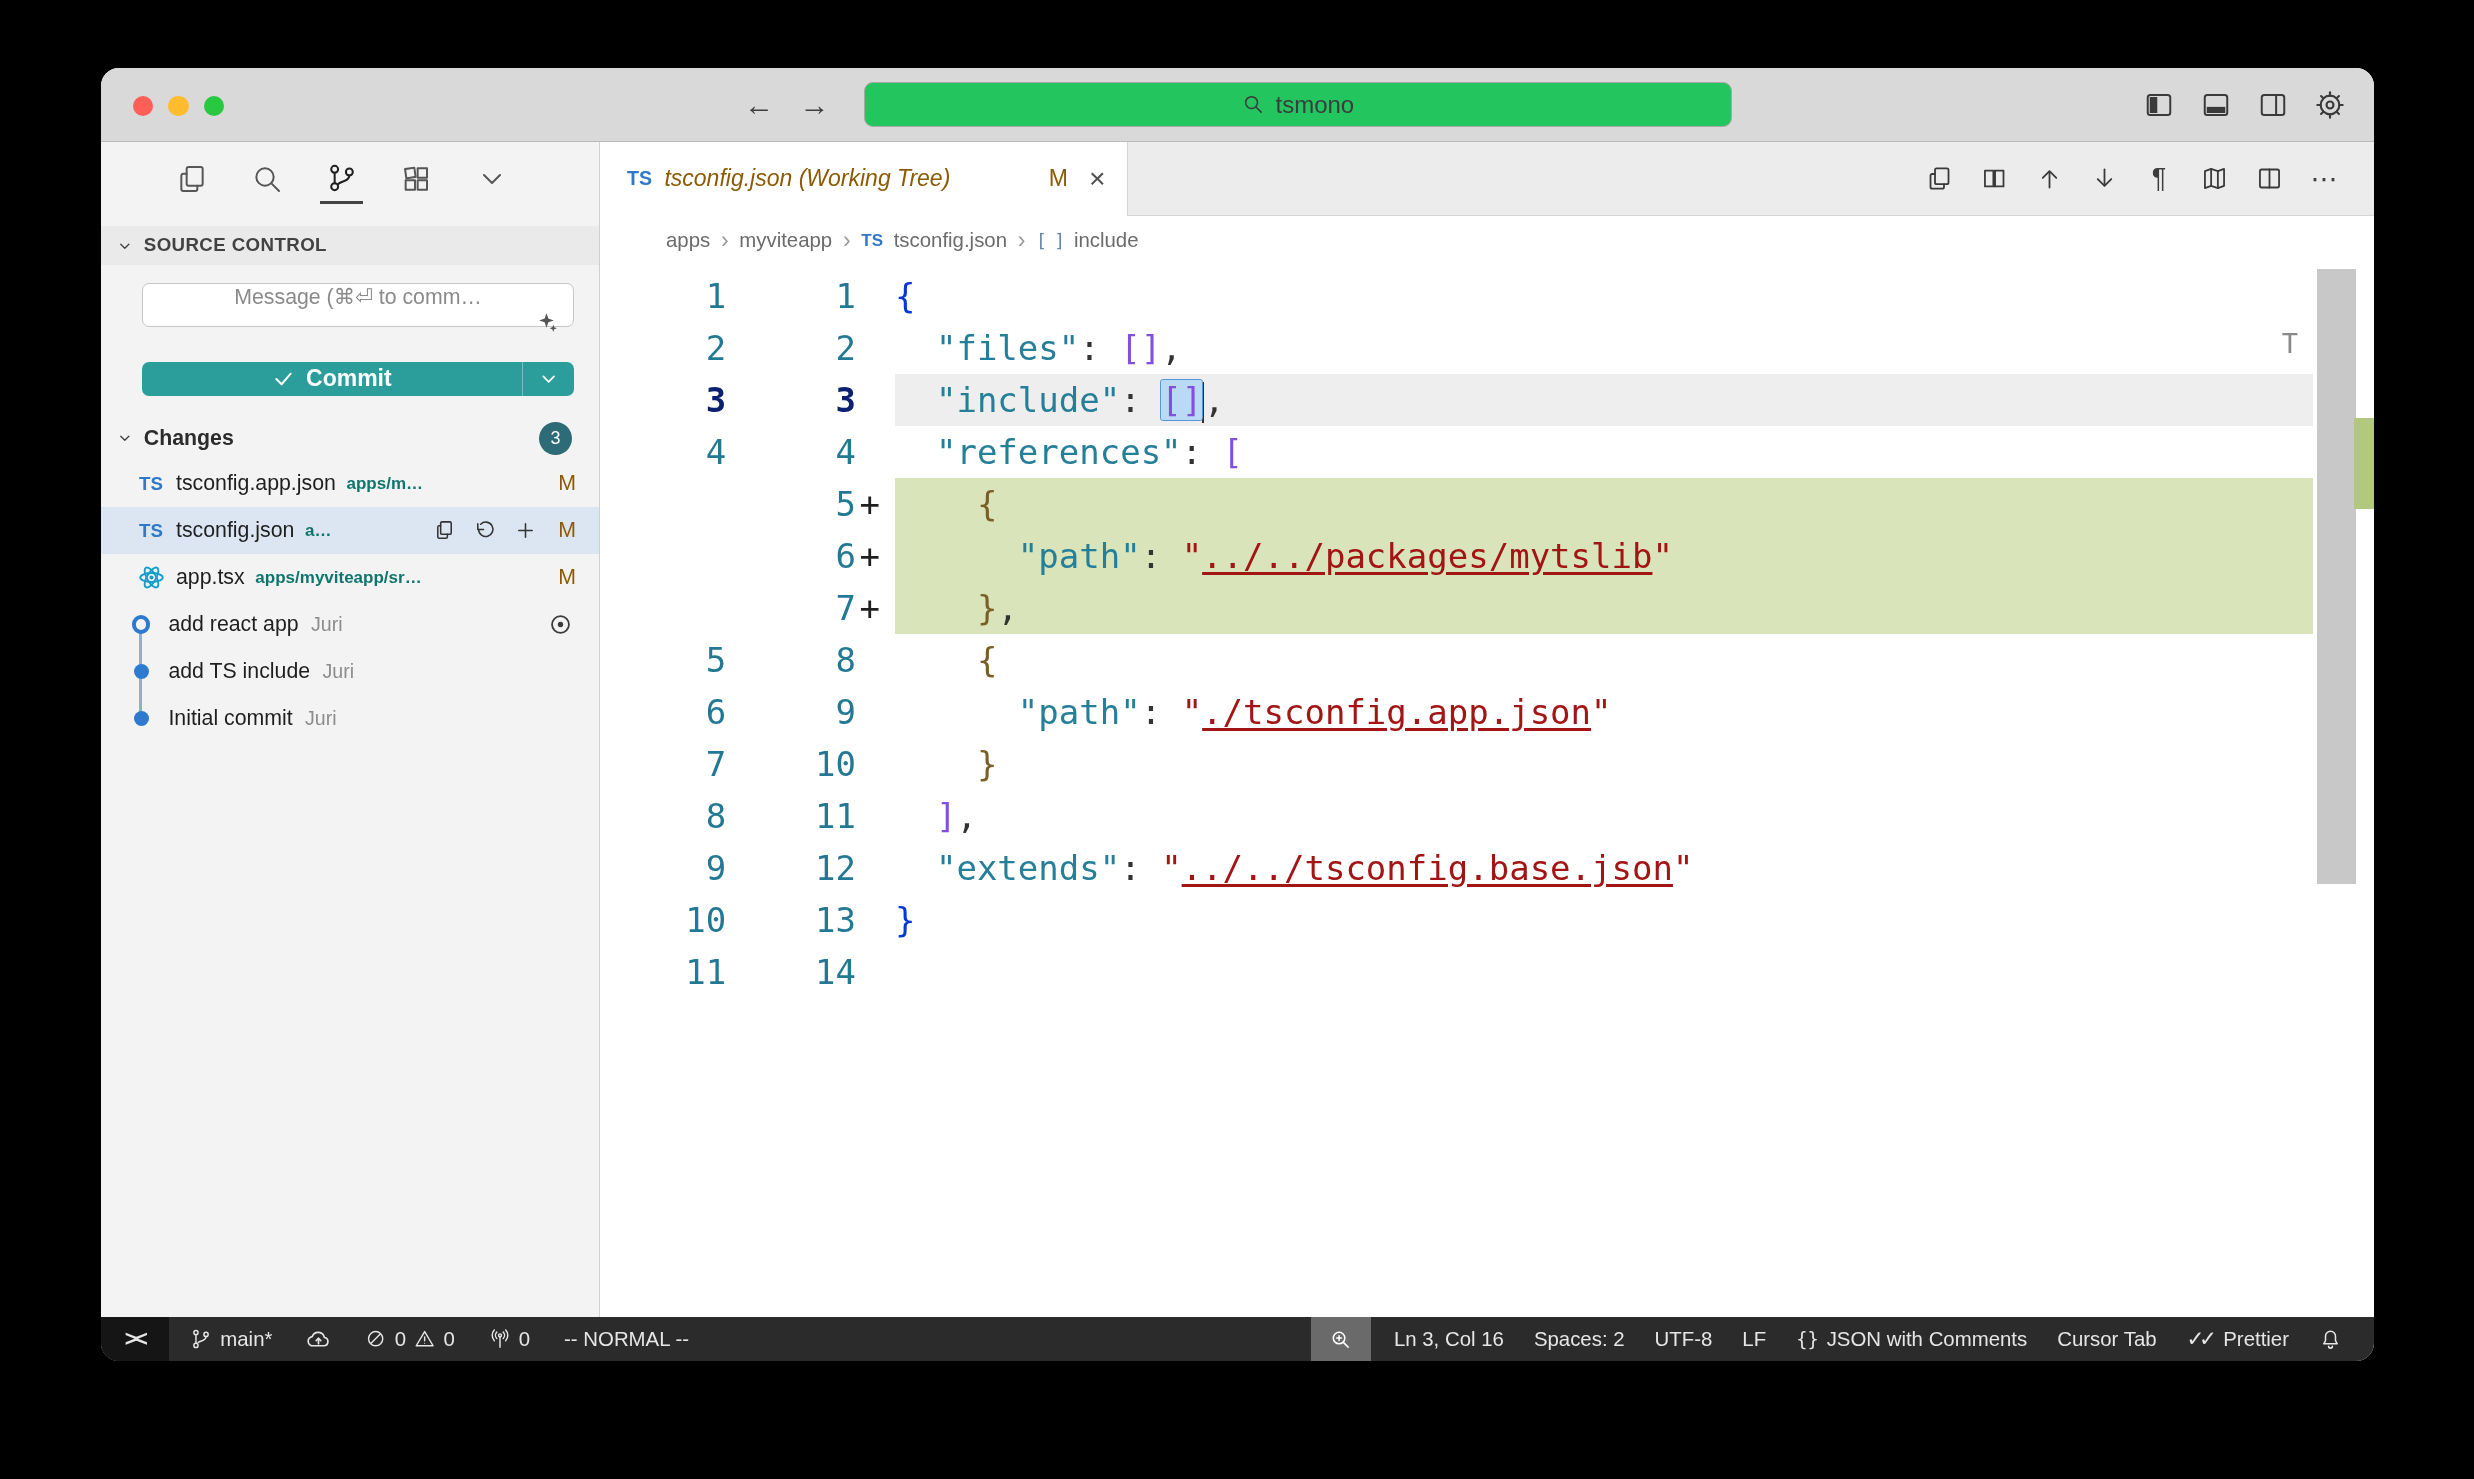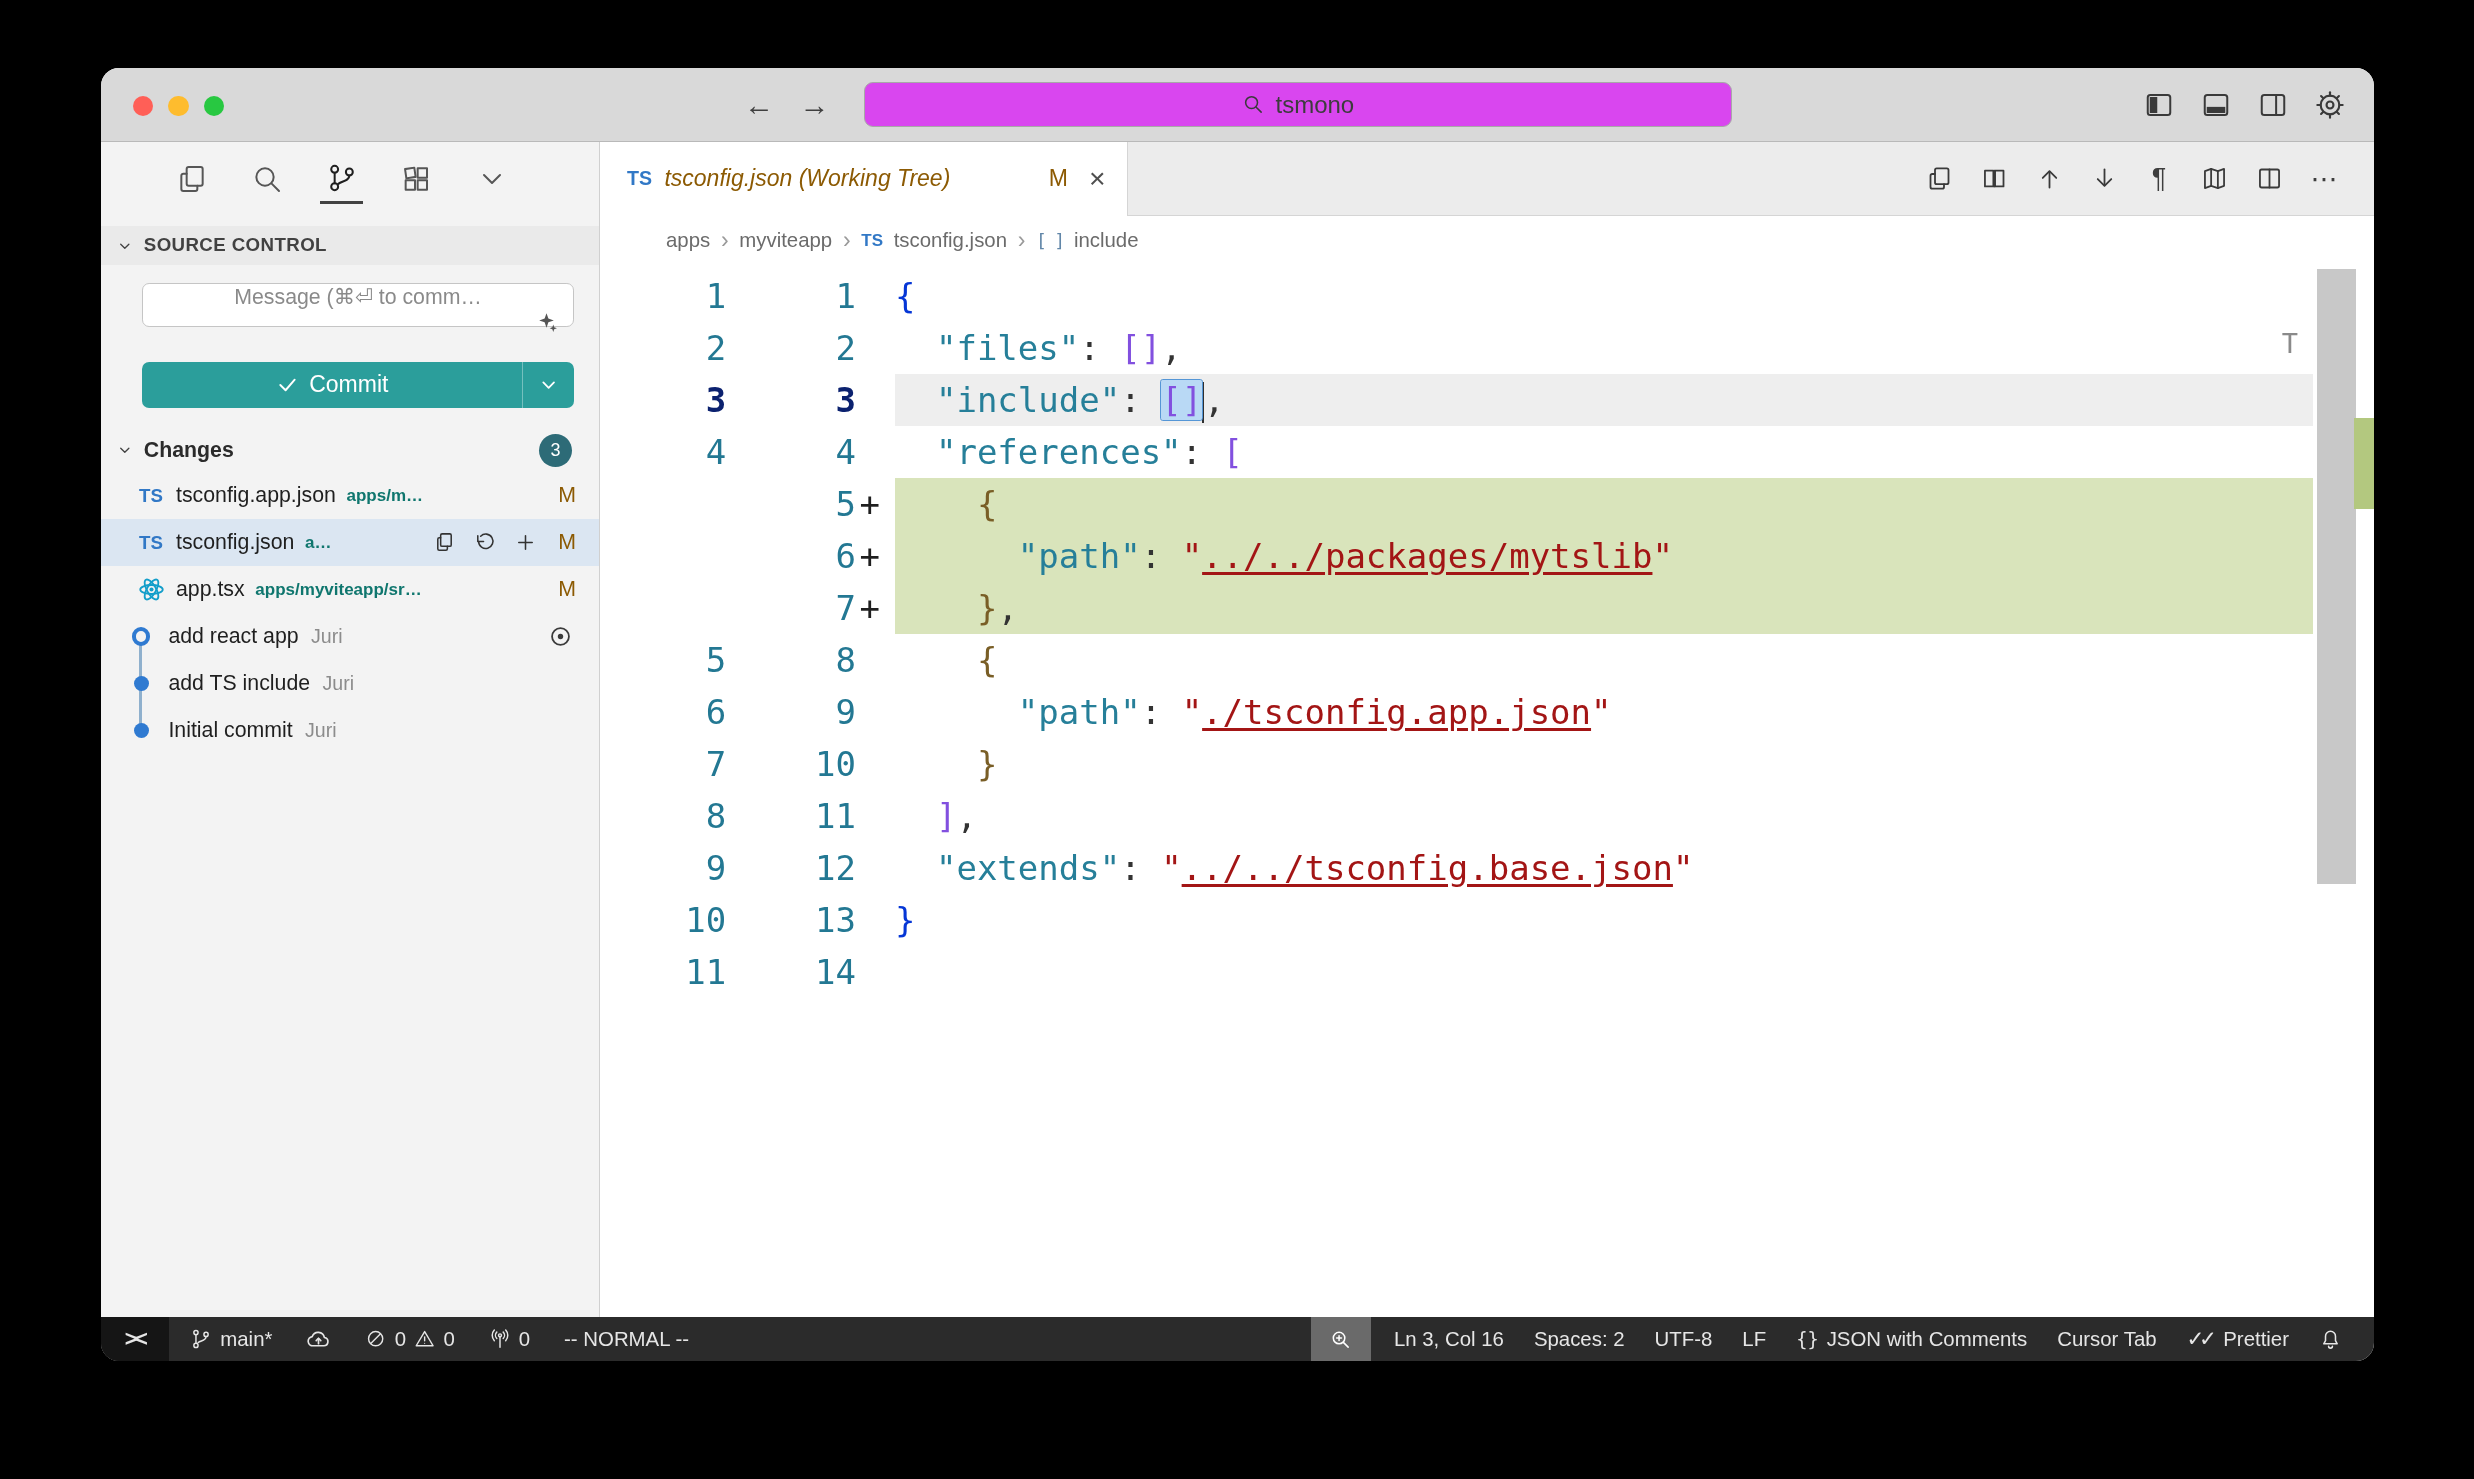--- a/index.html
+++ b/index.html
@@ -10,21 +10,21 @@
             border-radius:18px; overflow:hidden; display:flex; flex-direction:column;
             box-shadow:0 36px 107px rgba(0,0,0,.6); }
 
   
   .titlebar { flex:0 0 74px; background:#d9d9d9; border-bottom:0.9px solid #b9b9b9; position:relative; }
   .traffic { position:absolute; left:32px; top:27.6px; display:flex; gap:15px; }
   .traffic i { width:20.4px; height:20.4px; border-radius:50%; display:block; }
   .tl-close{ background:#ff5f57;} .tl-min{ background:#febc2e;} .tl-max{ background:#28c841;}
   .nav-arrows { position:absolute; left:640px; top:0; height:100%; display:flex; align-items:center; gap:19.6px; }
   .nav-arrows span { width:36px; text-align:center; font-size:30px; color:#3f3f3f; }
-  .tb-search { position:absolute; left:763px; top:14.2px; width:868px; height:45px; background:#d946ef;
+  .tb-search { position:absolute; left:763px; top:14.2px; width:868px; height:45px; background:#22c55e;
                border:1.3px solid #a8a8a8; border-radius:9px; display:flex; align-items:center; justify-content:center;
                gap:10.7px; color:#3c3c3c; font-size:24px; }
   .tb-right { position:absolute; right:27px; top:0; height:100%; display:flex; align-items:center; gap:23px; }
   .tb-right .tbi { width:34px; height:34px; display:flex; align-items:center; justify-content:center; }
   .icon svg { display:block; stroke:#3a3a3a; fill:none; stroke-width:1.6; stroke-linecap:round; stroke-linejoin:round; }
 
   
   .main { flex:1; display:flex; min-height:0; }
 
   
@@ -36,22 +36,22 @@
   .ai.active svg { stroke:#1f1f1f; }
 
   .sec-header { height:39px; margin-top:9.8px; background:#eaeaea; display:flex; align-items:center; gap:9px;
                 padding-left:14.2px; color:#424242; font-size:18.7px; font-weight:700; letter-spacing:0.4px; }
   .sec-header svg { stroke:#424242; }
 
   .msg-input { margin:18px 25px 0 41px; height:44px; background:#fff; border:1.3px solid #c5c5c5; border-radius:7.1px;
                display:flex; align-items:center; padding:0 14.2px; color:#8a8a8a; font-size:21.3px;flex-direction:column; }
   .msg-input .sparkle { margin-left:auto; }
 
-  .commit-btn { margin:35px 25px 0 41px; height:46px; border-radius:7.1px; background:#2b9e9b; color:#fff;
-                display:flex; align-items:stretch; font-size:23px; }
+  .commit-btn { margin:35px 25px 0 41px; height:34px; border-radius:7.1px; background:#2b9e9b; color:#fff;
+                display:flex; align-items:stretch; font-size:23px;font-weight:bold; }
   .commit-main { flex:1; display:flex; align-items:center; justify-content:center; gap:10.7px; }
   .commit-main svg { stroke:#fff; stroke-width:2; }
   .commit-drop { width:52px; border-left:0.9px solid rgba(255,255,255,.35); display:flex; align-items:center; justify-content:center; }
   .commit-drop svg { stroke:#fff; stroke-width:2; }
 
   .changes-row { margin-top:20.4px; height:44px; display:flex; align-items:center; gap:9px; padding:0 27px 0 14.2px;
                  color:#2b2b2b; font-size:21.3px; font-weight:700; }
   .changes-row svg { stroke:#424242; }
   .badge { margin-left:auto; min-width:33px; height:33px; border-radius:50%; background:#2d6b77; color:#fff;
            font-size:18px; font-weight:400; display:flex; align-items:center; justify-content:center; }

